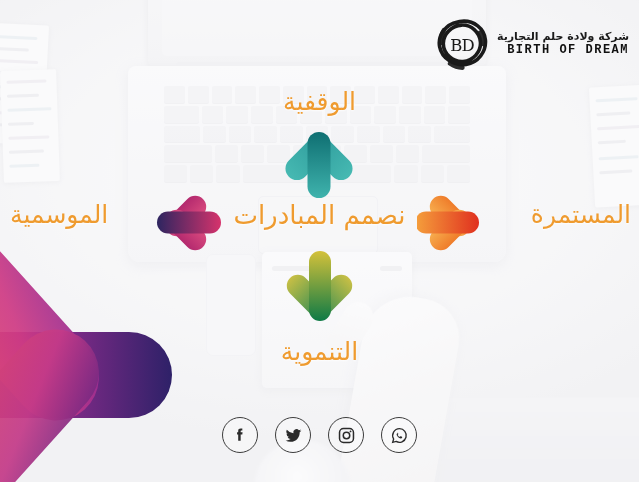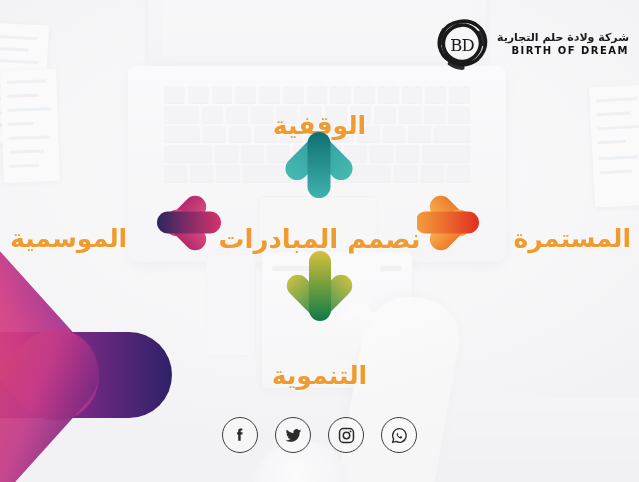--- a/index.html
+++ b/index.html
@@ -111,32 +111,31 @@
   .logo{
     position:absolute;right:10px;top:18px;
     display:flex;align-items:center;gap:9px;
   }
   .logo-text{text-align:right;line-height:1.25;}
   .logo-ar{
     font-size:11px;color:#1b1b1b;font-weight:700;letter-spacing:.2px;
     white-space:nowrap;
   }
   .logo-en{
-    font-size:10px;color:#111;font-weight:700;letter-spacing:1.5px;
-    direction:ltr;white-space:nowrap;
+    font-size:12px;color:#111;font-weight:700;letter-spacing:1.5px;
+    direction:ltr;white-space:nowrap;font-family:Liberation Mono, monospace;
   }
   .logo-mark{width:52px;height:52px;flex:0 0 52px;}
 
   
   .diagram{position:absolute;inset:0;}
   .lbl{
-    position:absolute;color:#ef9b2f;font-weight:700;white-space:nowrap;
+    position:absolute;color:#ef9b2f;font-weight:400;white-space:nowrap;
     text-shadow:0 1px 2px rgba(255,255,255,.85);
     font-family:"DejaVu Sans","Liberation Sans",sans-serif;
-    margin-top:24px;
   }
   .lbl-center{font-size:26px;left:50%;top:200px;transform:translateX(-50%);}
   .lbl-top   {font-size:25px;left:50%;top:87px;transform:translateX(-50%);}
   .lbl-bottom{font-size:25px;left:50%;top:337px;transform:translateX(-50%);}
   .lbl-right {font-size:25px;right:8px;top:200px;}
   .lbl-left  {font-size:25px;left:10px;top:200px;}
 
   .arrow{position:absolute;}
   .arrow svg{display:block;}
   .ar-up   {left:281px;top:128px;}

